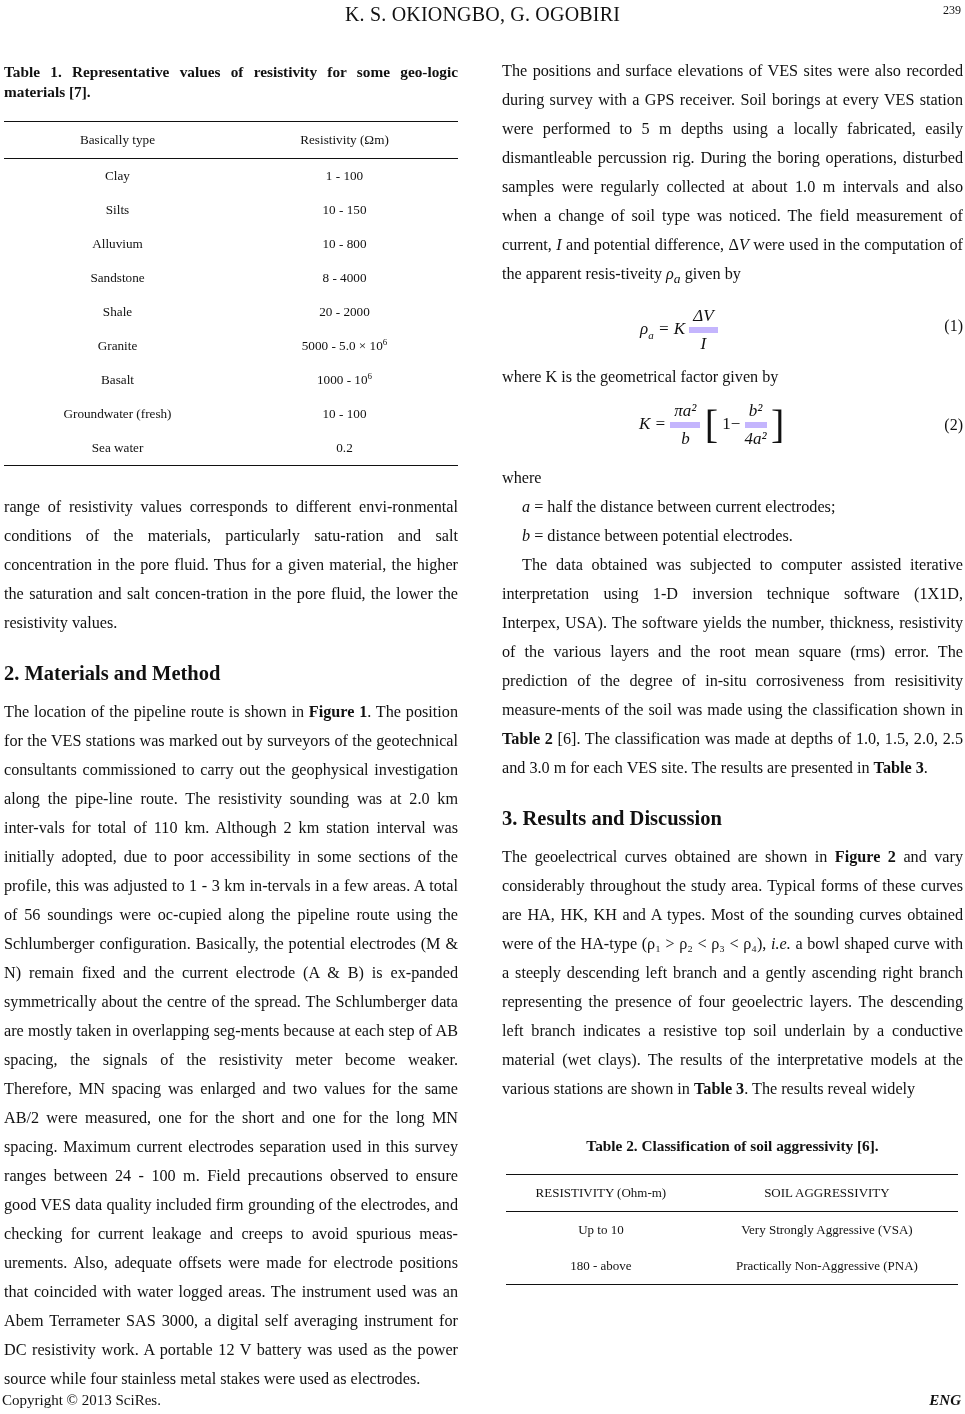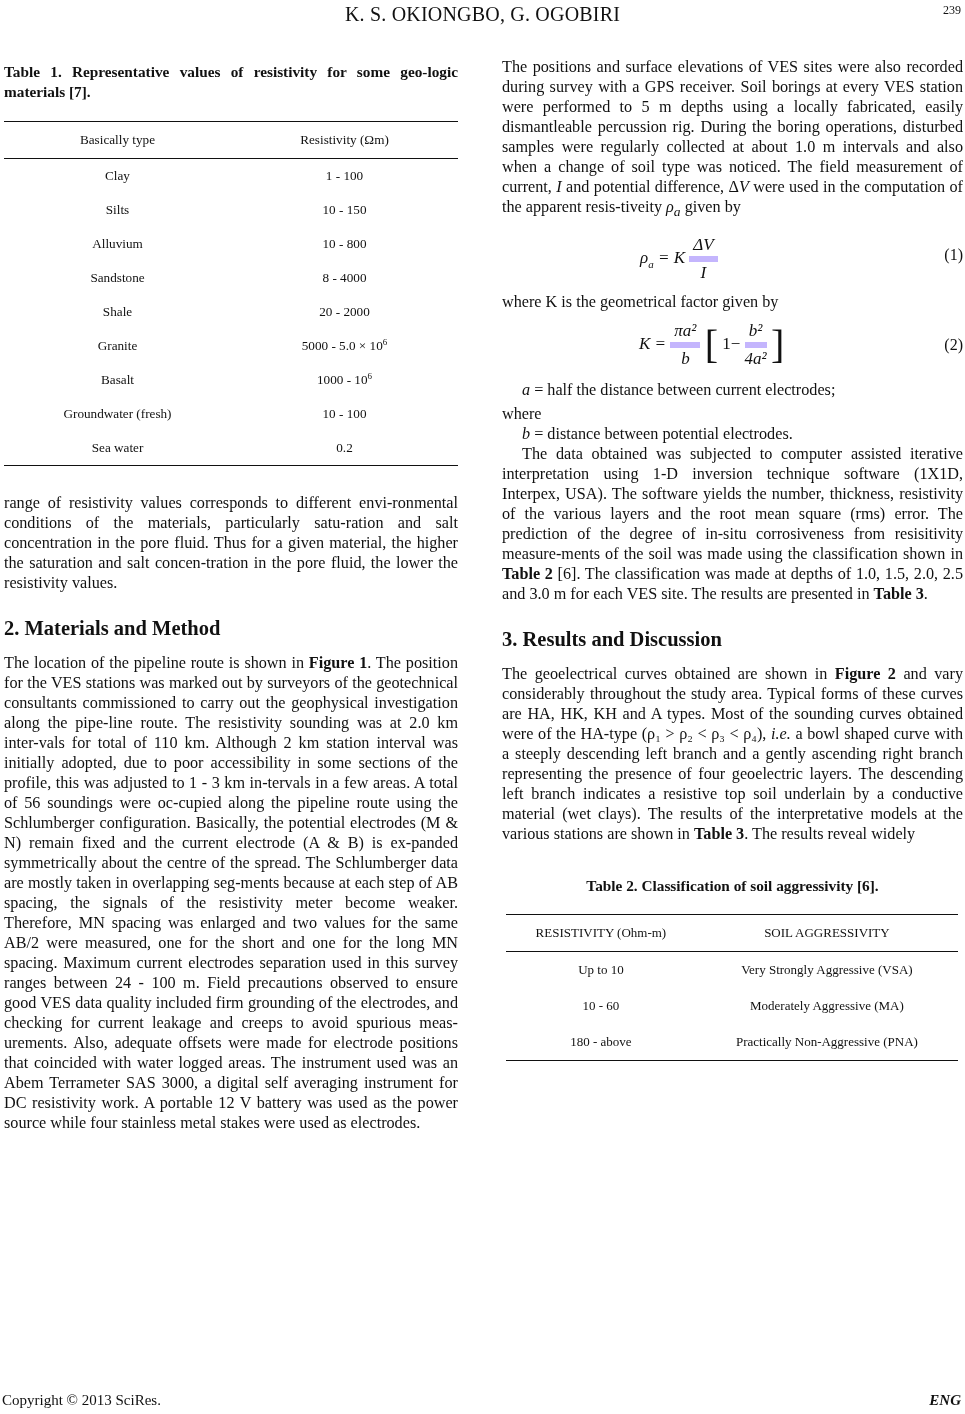--- a/index.html
+++ b/index.html
@@ -18,21 +18,21 @@
   .caption { font-weight: bold; font-size: 15.3px; line-height: 20px; text-align: justify; }
   .caption.center { text-align: center; }
 
   table.t1 { width: 454px; border-collapse: collapse; margin-top: 19px; font-size: 13.2px; }
   table.t1 th { font-weight: normal; padding: 10px 0 10px 0; border-top: 1.5px solid #111; border-bottom: 1.5px solid #111; }
   table.t1 td { text-align: center; height: 34px; padding: 0; margin-top: 32px; }
   table.t1 tr:last-child td { border-bottom: 1.5px solid #111; }
   table.t1 .c1 { width: 50%; }
   sup { font-size: 9px; vertical-align: super; line-height: 0; }
 
-  p.body { font-size: 16.2px; line-height: 20px; text-align: justify; margin: 0; }
+  p.body { font-size: 16.2px; line-height: 29px; text-align: justify; margin: 0; }
   p.indent { text-indent: 20px; }
   h2.sec { font-size: 20.5px; font-weight: bold; margin: 0; line-height: 26px; }
   b { font-weight: bold; }
   i { font-style: italic; }
 
   .eq { position: relative; height: 60px; font-size: 17px; }
   .eq .num { position: absolute; right: 0; top: 18px; font-size: 16px; }
   .frac { display: inline-block; vertical-align: middle; text-align: center; }
   .frac .n { display: block; border-bottom: 6px solid #c4b5fd; padding: 0 4px; line-height: 22px; }
   .frac .d { display: block; line-height: 22px; }
@@ -129,22 +129,22 @@
       <i>K =</i>
       <span class="frac"><i class="n">πa²</i><i class="d">b</i></span>
       <span class="br">[</span>
       <span>1−</span>
       <span class="frac"><i class="n">b²</i><i class="d">4a²</i></span>
       <span class="br">]</span>
     </div>
     <span class="num" style="top:20px;">(2)</span>
   </div>
 
+  <p class="body" style="margin-top:4px;">where</p>
   <p class="body" style="padding-left:20px;"><i>a</i><span> = half the distance between current electrodes;</span></p>
-  <p class="body" style="margin-top:4px;">where</p>
   <p class="body" style="padding-left:20px;"><i>b</i><span> = distance between potential electrodes.</span></p>
   <p class="body indent"><span>The data obtained was subjected to computer assisted iterative interpretation using 1-D inversion technique software (1X1D, Interpex, USA). The software yields the number, thickness, resistivity of the various layers and the root mean square (rms) error. The prediction of the degree of in-situ corrosiveness from resisitivity measure-ments of the soil was made using the classification shown in </span><b>Table 2</b><span> [6]. The classification was made at depths of 1.0, 1.5, 2.0, 2.5 and 3.0 m for each VES site. The results are presented in </span><b>Table 3</b><span>.</span></p>
 
   <h2 class="sec" style="margin-top:22px;">3. Results and Discussion</h2>
 
   <p class="body" style="margin-top:12px;"><span>The geoelectrical curves obtained are shown in </span><b>Figure 2</b><span> and vary considerably throughout the study area. Typical forms of these curves are HA, HK, KH and A types. Most of the sounding curves obtained were of the HA-type (ρ₁ &gt; ρ₂ &lt; ρ₃ &lt; ρ₄), </span><i>i.e.</i><span> a bowl shaped curve with a steeply descending left branch and a gently ascending right branch representing the presence of four geoelectric layers. The descending left branch indicates a resistive top soil underlain by a conductive material (wet clays). The results of the interpretative models at the various stations are shown in </span><b>Table 3</b><span>. The results reveal widely</span></p>
 
   <div class="caption center" style="margin-top:32px;">Table 2. Classification of soil aggressivity [6].</div>
   <table class="t2">
     <thead>
@@ -152,24 +152,20 @@
         <th style="width:42%;">RESISTIVITY (Ohm-m)</th>
         <th>SOIL AGGRESSIVITY</th>
       </tr>
     </thead>
     <tbody>
       <tr>
           <td>Up to 10</td>
           <td>Very Strongly Aggressive (VSA)</td>
         </tr>
       <tr>
-          <td>10 - 60</td>
-          <td>Moderately Aggressive (MA)</td>
-        </tr>
-      <tr>
           <td>180 - above</td>
           <td>Practically Non-Aggressive (PNA)</td>
         </tr>
     </tbody>
   </table>
 </div>
 
 <div class="footer">
   <span class="copy">Copyright © 2013 SciRes.</span>
   <span class="journal">ENG</span>

